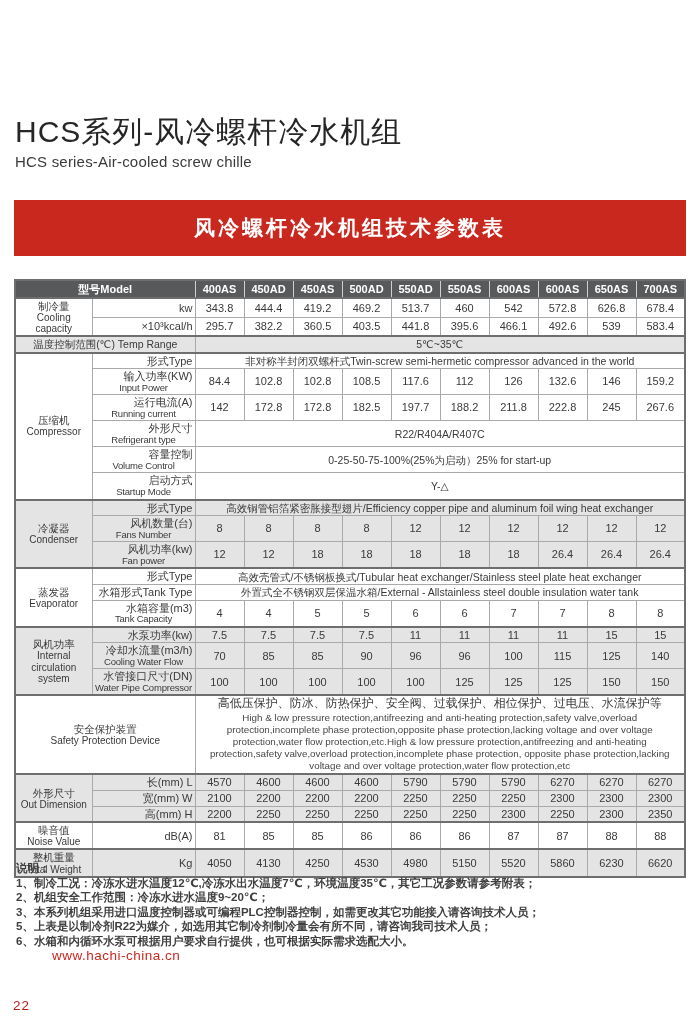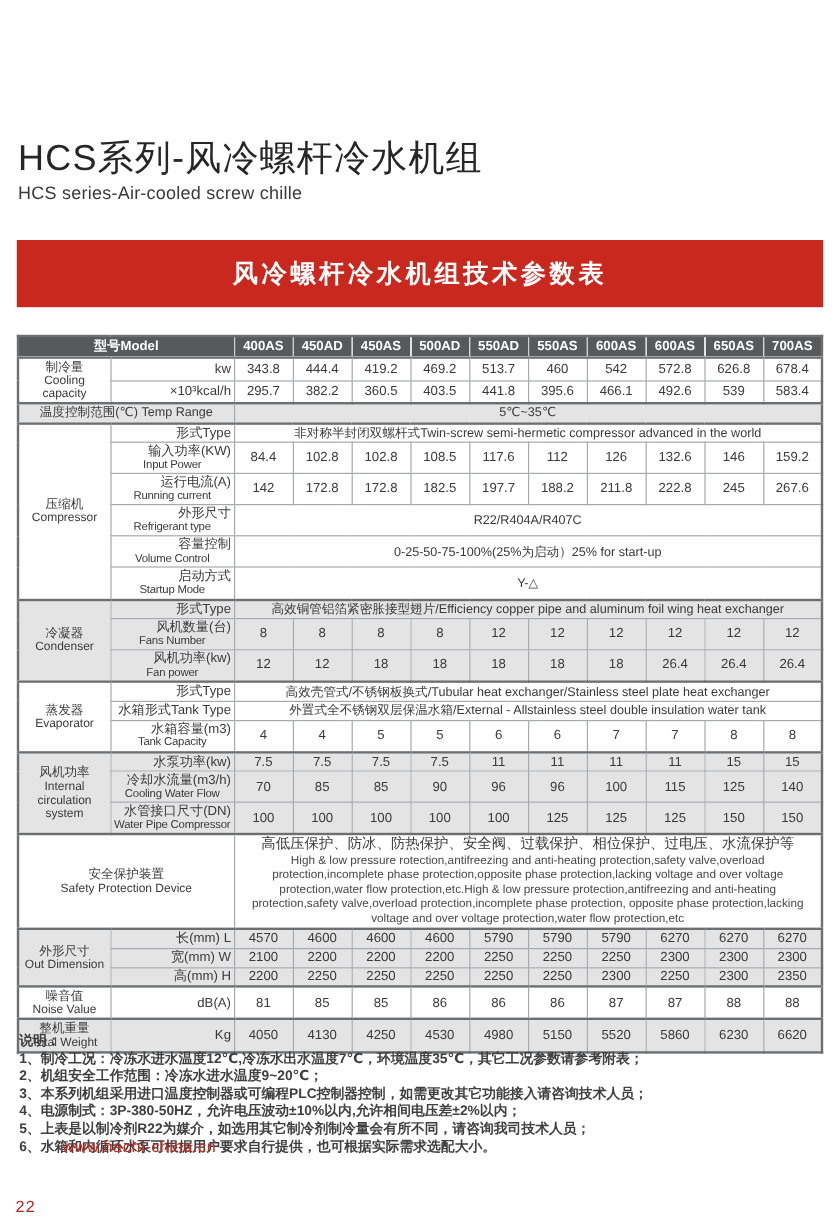--- a/index.html
+++ b/index.html
@@ -426,20 +426,19 @@
       </tbody>
   </table>
 </div>
 
 <div class="notes">
   <div class="note-line">说明：</div>
   <div>
       <div class="note-line">1、制冷工况：冷冻水进水温度12℃,冷冻水出水温度7℃，环境温度35℃，其它工况参数请参考附表；</div>
       <div class="note-line">2、机组安全工作范围：冷冻水进水温度9~20℃；</div>
       <div class="note-line">3、本系列机组采用进口温度控制器或可编程PLC控制器控制，如需更改其它功能接入请咨询技术人员；</div>
-      <div class="note-line">4、电源制式：3P-380-50HZ，允许电压波动±10%以内,允许相间电压差±2%以内；</div>
       <div class="note-line">5、上表是以制冷剂R22为媒介，如选用其它制冷剂制冷量会有所不同，请咨询我司技术人员；</div>
       <div class="note-line">6、水箱和内循环水泵可根据用户要求自行提供，也可根据实际需求选配大小。</div>
     </div>
 </div>
 
 <div class="footer-pagenum">22</div>
 <div class="footer-url">www.hachi-china.cn</div>
 
 </body></html>

